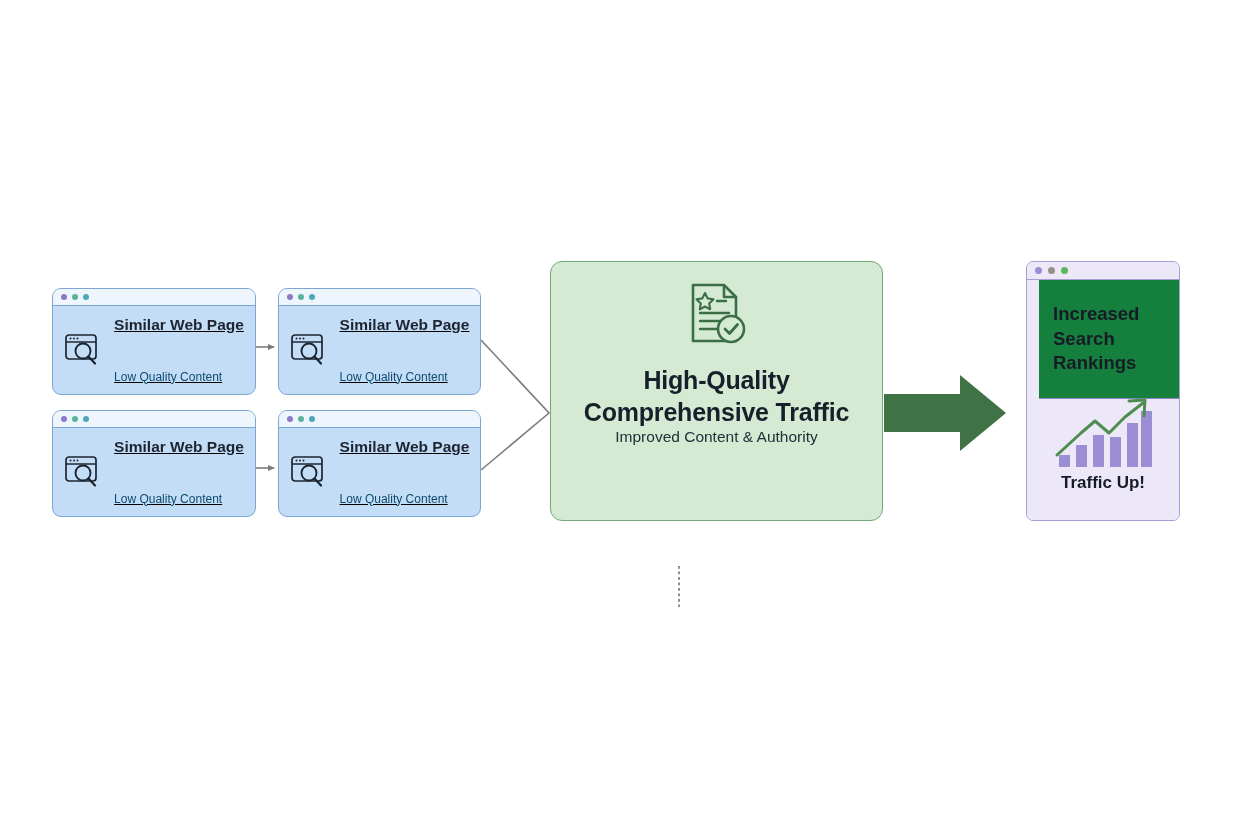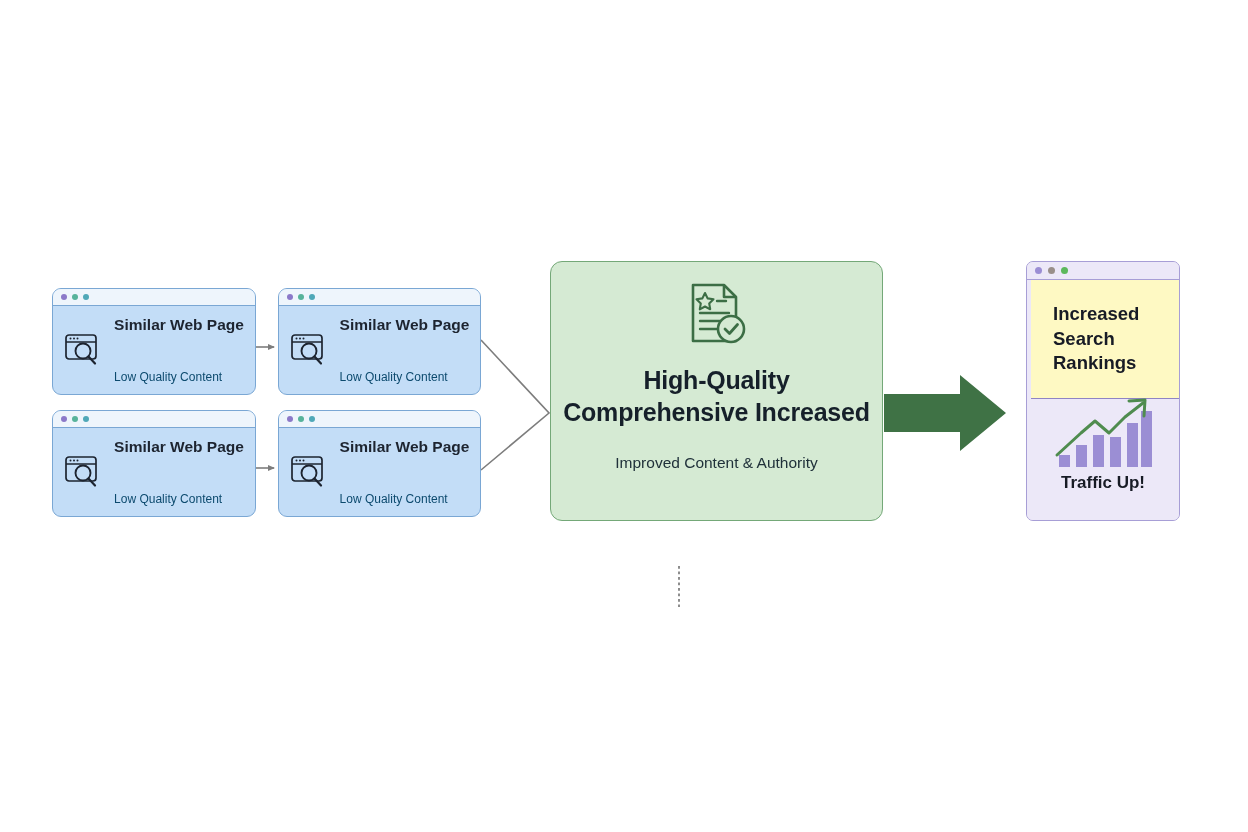--- a/index.html
+++ b/index.html
@@ -47,20 +47,21 @@
     display: block;
   }
   .page-card .body {
     position: absolute;
     left: 0; right: 0;
     top: 17px; bottom: 0;
     display: flex;
     align-items: center;
     justify-content: center;
     gap: 12px;
+    text-decoration: underline;
   }
   .card-texts {
     display: flex;
     flex-direction: column;
     align-items: flex-start;
     line-height: 1.22;
   }
   .card-title {
     font-size: 15.5px;
     font-weight: bold;
@@ -94,21 +95,20 @@
   #green-title {
     margin-top: 16px;
     font-size: 25px;
     font-weight: bold;
     color: #16202a;
     text-align: center;
     line-height: 1.26;
     letter-spacing: -0.2px;
   }
   #green-sub {
-    margin-top: 26px;
     font-size: 15.5px;
     color: #20313a;
     text-align: center;
   }
 
   
   #result-panel {
     position: absolute;
     left: 1026px;
     top: 261px;
@@ -125,29 +125,29 @@
     background: #ece8f8;
     border-bottom: 1.4px solid #a79ed6;
     display: flex;
     align-items: center;
     padding-left: 8px;
     gap: 6px;
     box-sizing: border-box;
   }
   #result-upper {
     position: absolute;
-    left: 4px; right: 0;
+    left: 12px; right: 0;
     top: 18px;
     height: 119px;
-    background: #fef9c3;
+    background: #15803d;
     border-bottom: 1.5px solid #8f84c4;
     box-sizing: border-box;
     display: flex;
     align-items: center;
-    padding-left: 22px;
+    padding-left: 14px;
   }
   #result-heading {
     font-size: 18.5px;
     font-weight: bold;
     color: #171b25;
     line-height: 1.32;
     white-space: pre-line;
   }
   #result-lower {
     position: absolute;
@@ -346,21 +346,21 @@
         <line x1="31" y1="20" x2="40" y2="20" stroke="#3c6e45" stroke-width="2.4" stroke-linecap="round"></line>
         <line x1="14" y1="32" x2="43" y2="32" stroke="#3c6e45" stroke-width="2.4" stroke-linecap="round"></line>
         <line x1="14" y1="40" x2="43" y2="40" stroke="#3c6e45" stroke-width="2.4" stroke-linecap="round"></line>
         <line x1="14" y1="48" x2="34" y2="48" stroke="#3c6e45" stroke-width="2.4" stroke-linecap="round"></line>
         <circle cx="45" cy="48" r="13" fill="#d5ead3" stroke="#3c6e45" stroke-width="2.6"></circle>
         <path d="M39,48 l4.5,4.5 8,-9" fill="none" stroke="#3c6e45" stroke-width="2.8" stroke-linecap="round" stroke-linejoin="round"></path>
       </svg>
     </span>
     <div id="green-title">High-Quality
 Comprehensive
-Increased</div>
+Traffic</div>
     <div id="green-sub">Improved Content &amp; Authority</div>
   </div>
 
   <div id="result-panel">
     <div class="titlebar">
       <span class="dot" style="background:#9b8ed4;width:7px;height:7px;"></span>
       <span class="dot" style="background:#998f8a;width:7px;height:7px;"></span>
       <span class="dot" style="background:#5cb85c;width:7px;height:7px;"></span>
     </div>
     <div id="result-upper">

